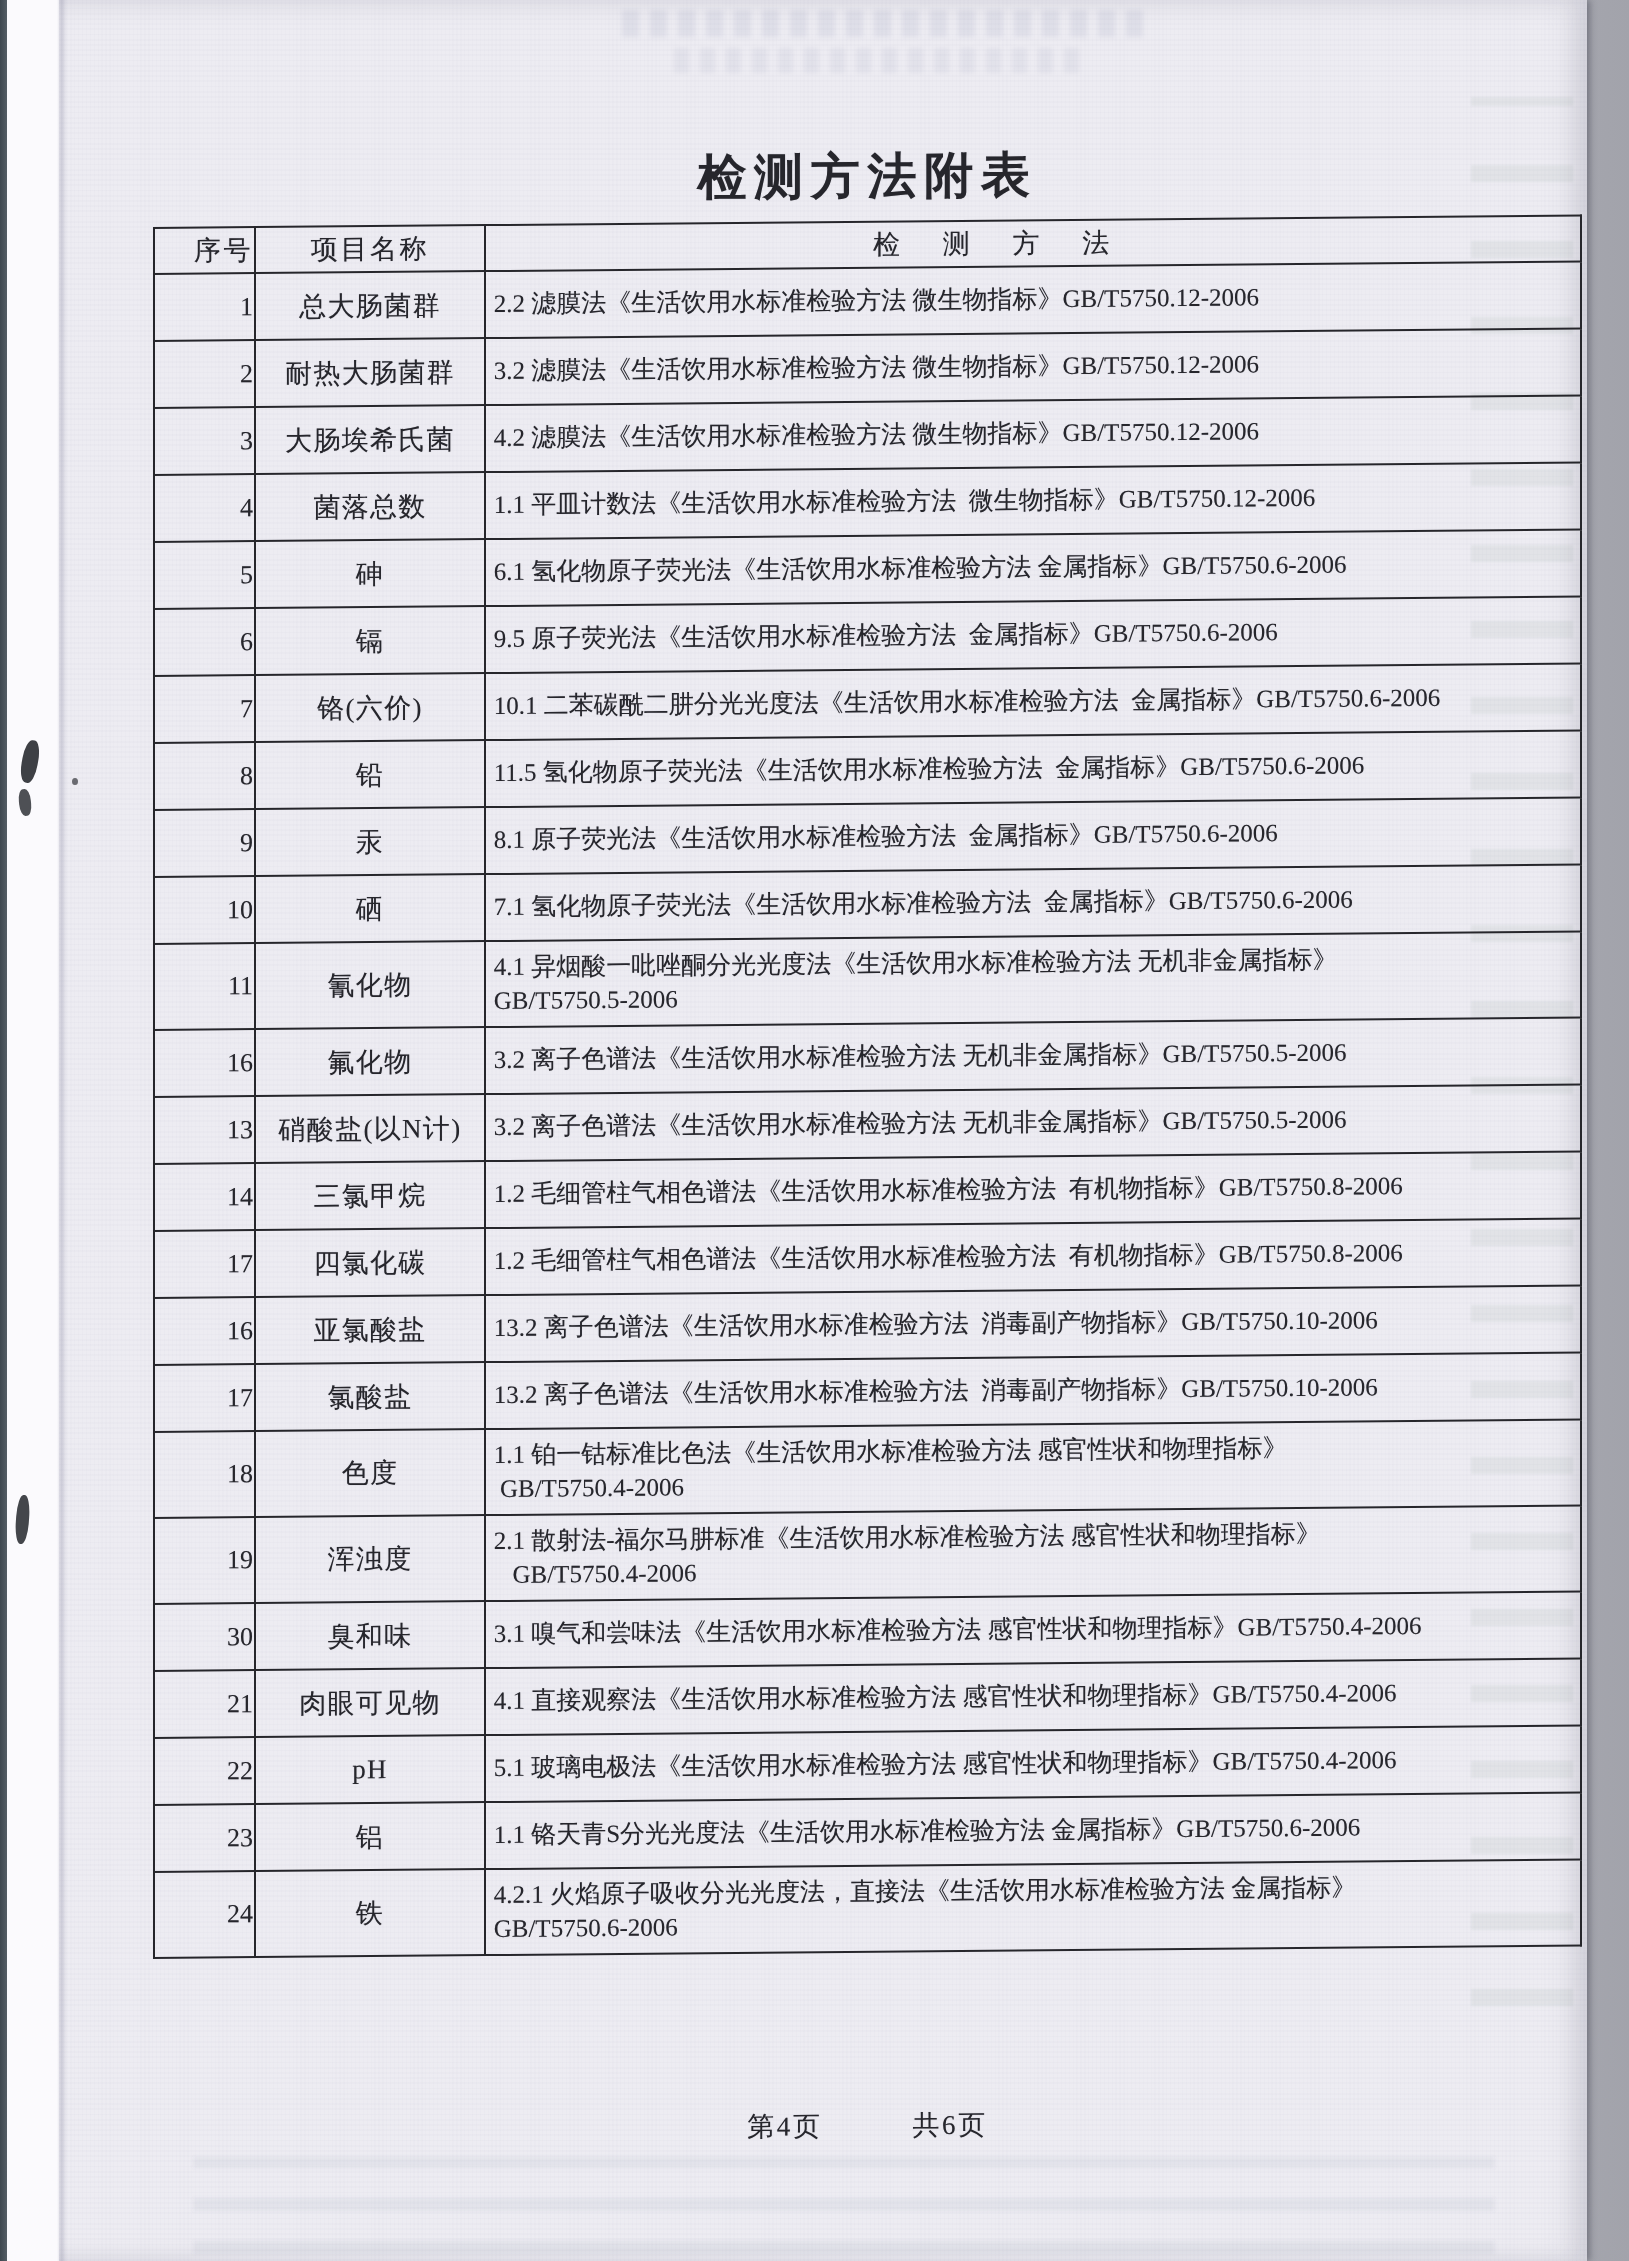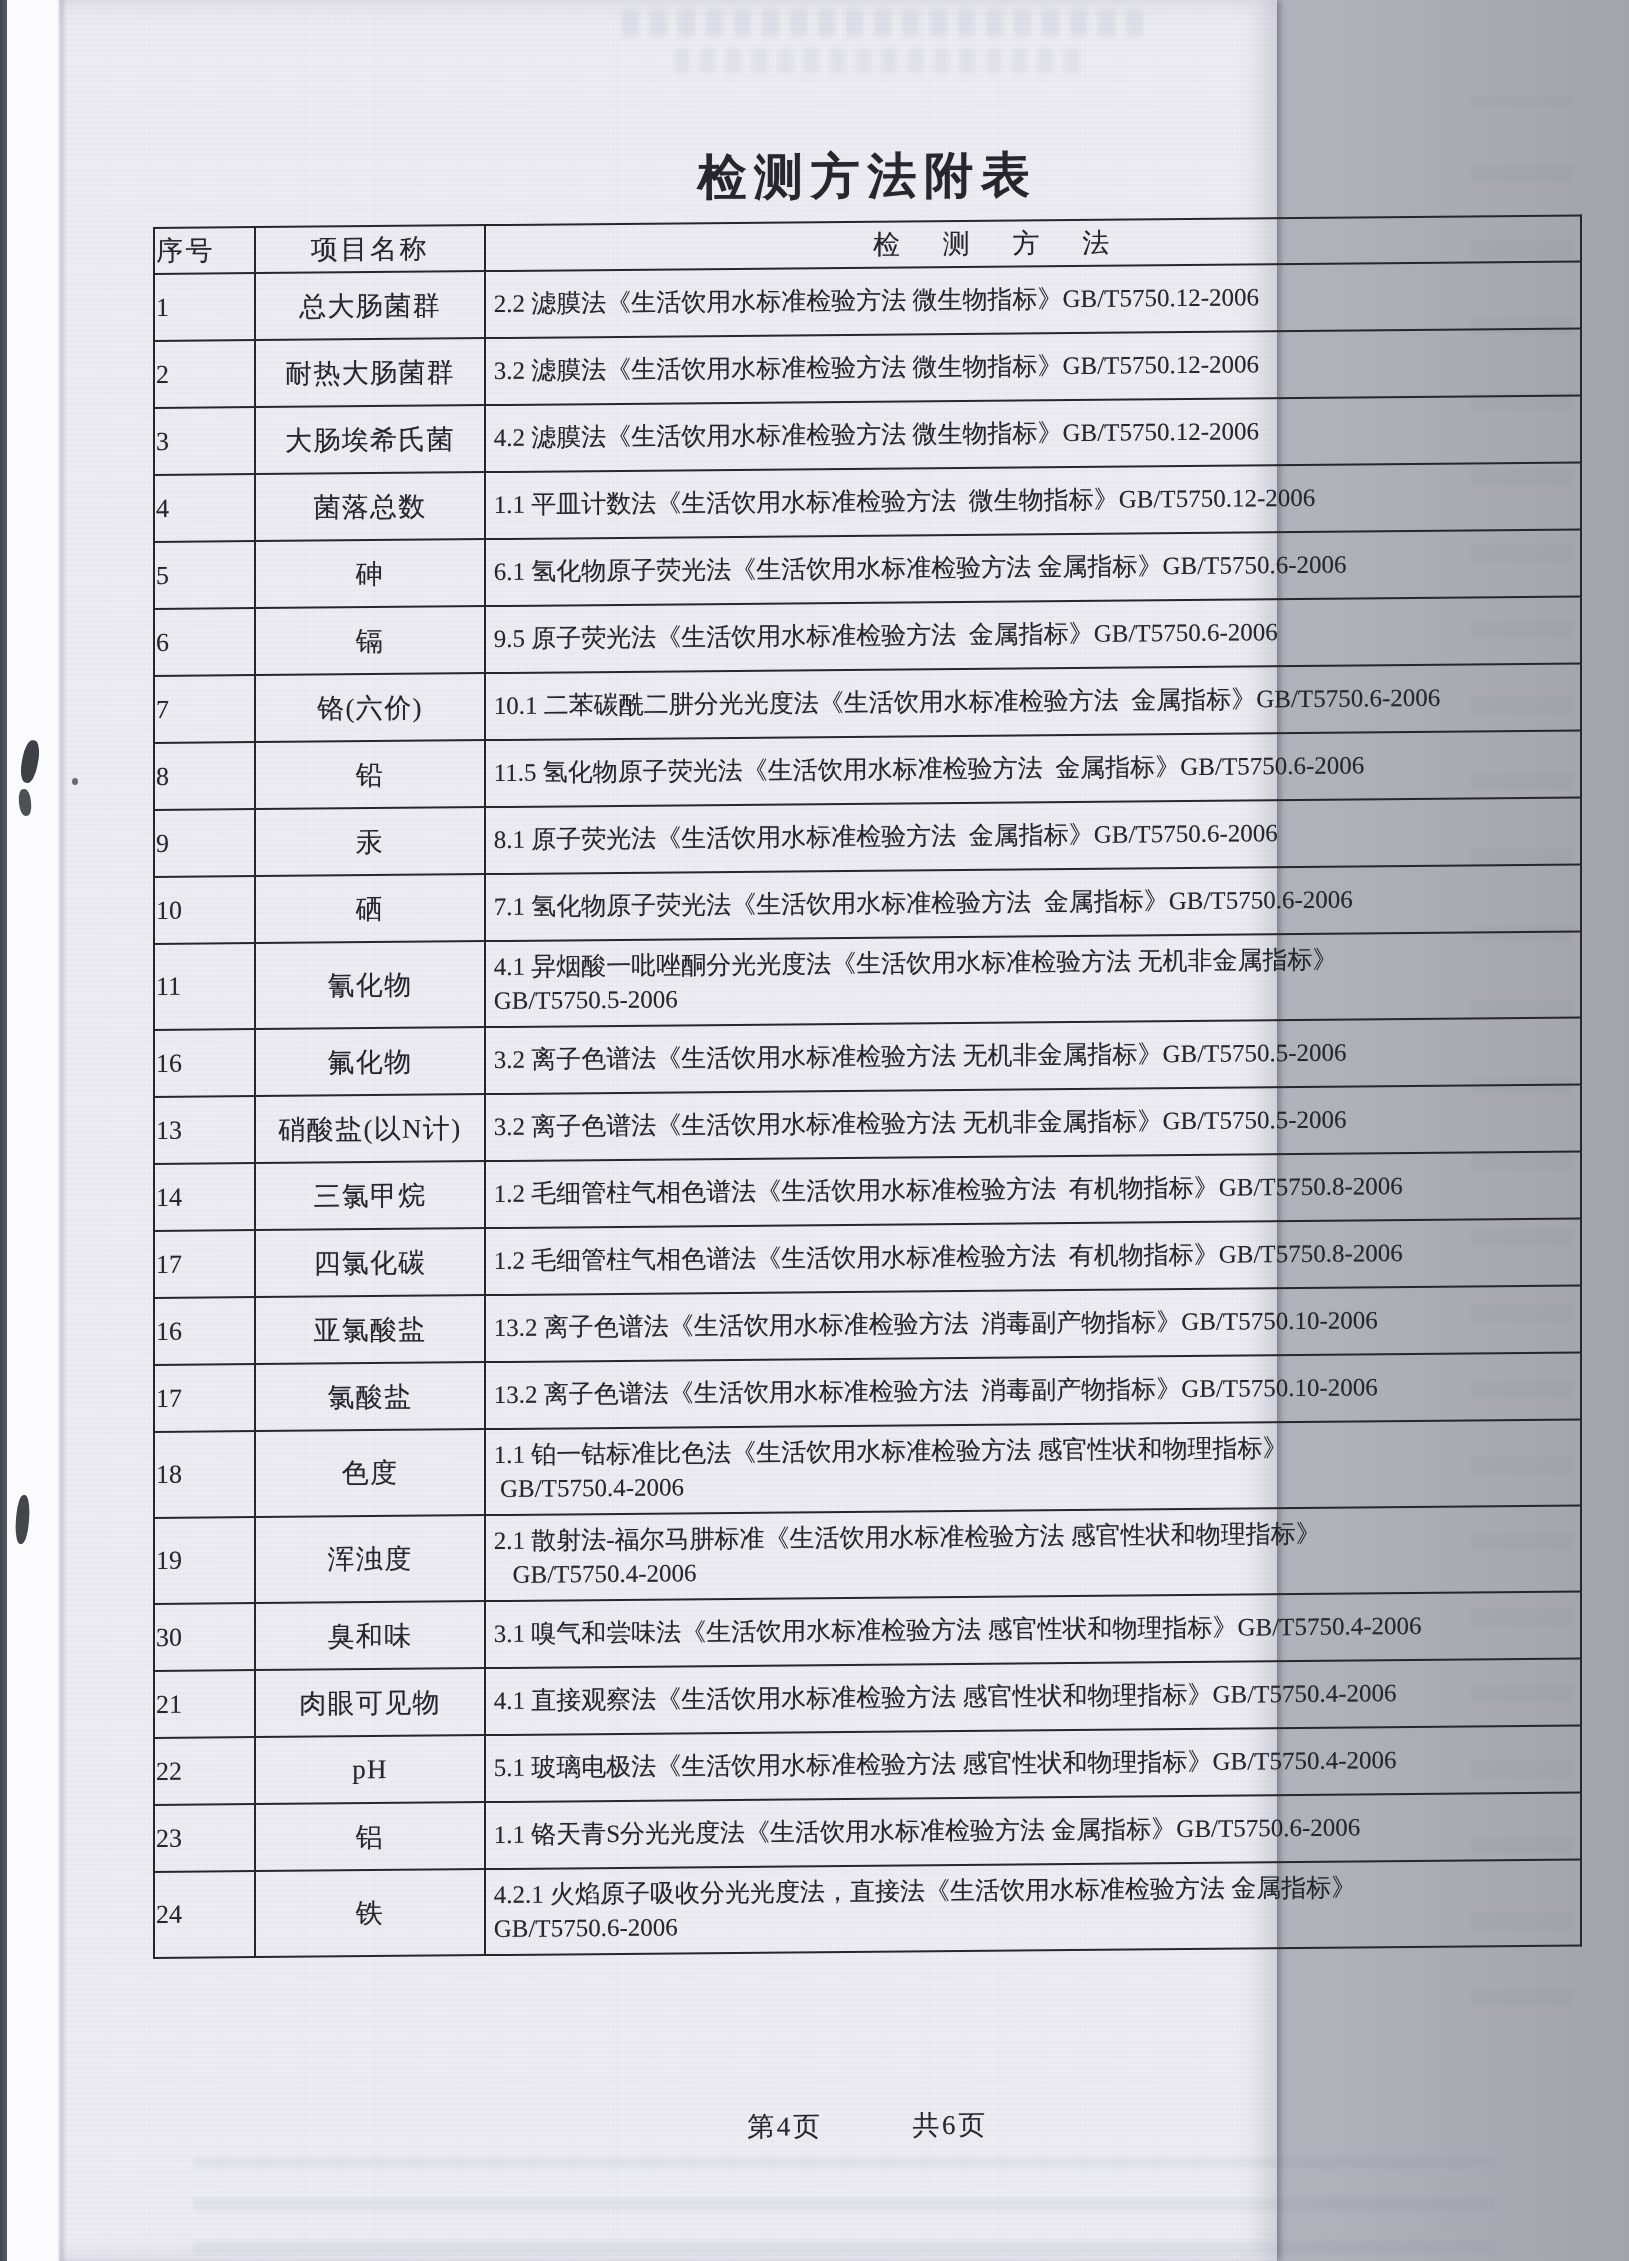--- a/index.html
+++ b/index.html
@@ -3,21 +3,21 @@
 <meta charset="utf-8">
 <style>
   html,body{margin:0;padding:0;}
   body{
     width:1630px;height:2261px;position:relative;overflow:hidden;
     background:linear-gradient(90deg,#b9bac2 0%,#b1b2ba 80%,#a2a3ab 100%);
     font-family:"Liberation Serif","DejaVu Serif",serif;
   }
   
   .paper{
-    position:absolute;left:0;top:0;width:1277px;height:2261px;
+    position:absolute;left:0;top:0;width:1587px;height:2261px;
     background:#edecf2;
     box-shadow:inset -14px 0 23px rgba(95,95,115,.20), 2.6px 0 6.4px rgba(60,60,75,.45);
   }
   .paper::after{ 
     content:"";position:absolute;inset:0;pointer-events:none;
     background:
       repeating-linear-gradient(0deg, rgba(120,120,155,.028) 0 1.9px, rgba(0,0,0,0) 1.9px 5.2px),
       repeating-linear-gradient(90deg, rgba(100,100,140,.02) 0 1.3px, rgba(0,0,0,0) 1.3px 3.9px);
   }
   .left-dark-strip{position:absolute;left:0;top:0;width:7px;height:100%;
@@ -50,21 +50,21 @@
     text-align:center;font-size:49px;font-weight:bold;letter-spacing:7.7px;}
   table.methods{position:absolute;left:153px;top:227px;width:1429px;
     border-collapse:collapse;table-layout:fixed;}
   .methods th,.methods td{border:2.6px solid #26262b;vertical-align:middle;
     font-weight:normal;overflow:hidden;}
   .col-no{width:101px;}
   .col-name{width:230px;}
   .methods thead tr{height:46px;}
   .methods tbody tr{height:67px;}
   .methods tbody tr.tall{height:86px;}
-  .c-no{text-align:left;font-size:26px;border-radius:18px;}
+  .c-no{text-align:right;font-size:26px;border-radius:18px;}
   .c-name{text-align:center;font-size:27px;letter-spacing:1.3px;}
   .c-method{font-size:25px;text-align:left;padding:2.6px 5.2px 2.6px 7.7px;
     white-space:pre-wrap;line-height:1.38;}
   th.c-no,th.c-name{font-size:27px;letter-spacing:2.6px;}
   th.h-method{text-align:left;padding-left:387px;letter-spacing:18px;
     font-size:27px;white-space:nowrap;}
   .page-footer{position:absolute;left:153px;top:2114px;width:1429px;
     display:flex;justify-content:center;gap:90px;font-size:27px;letter-spacing:2.6px;}
 </style>
 </head>

